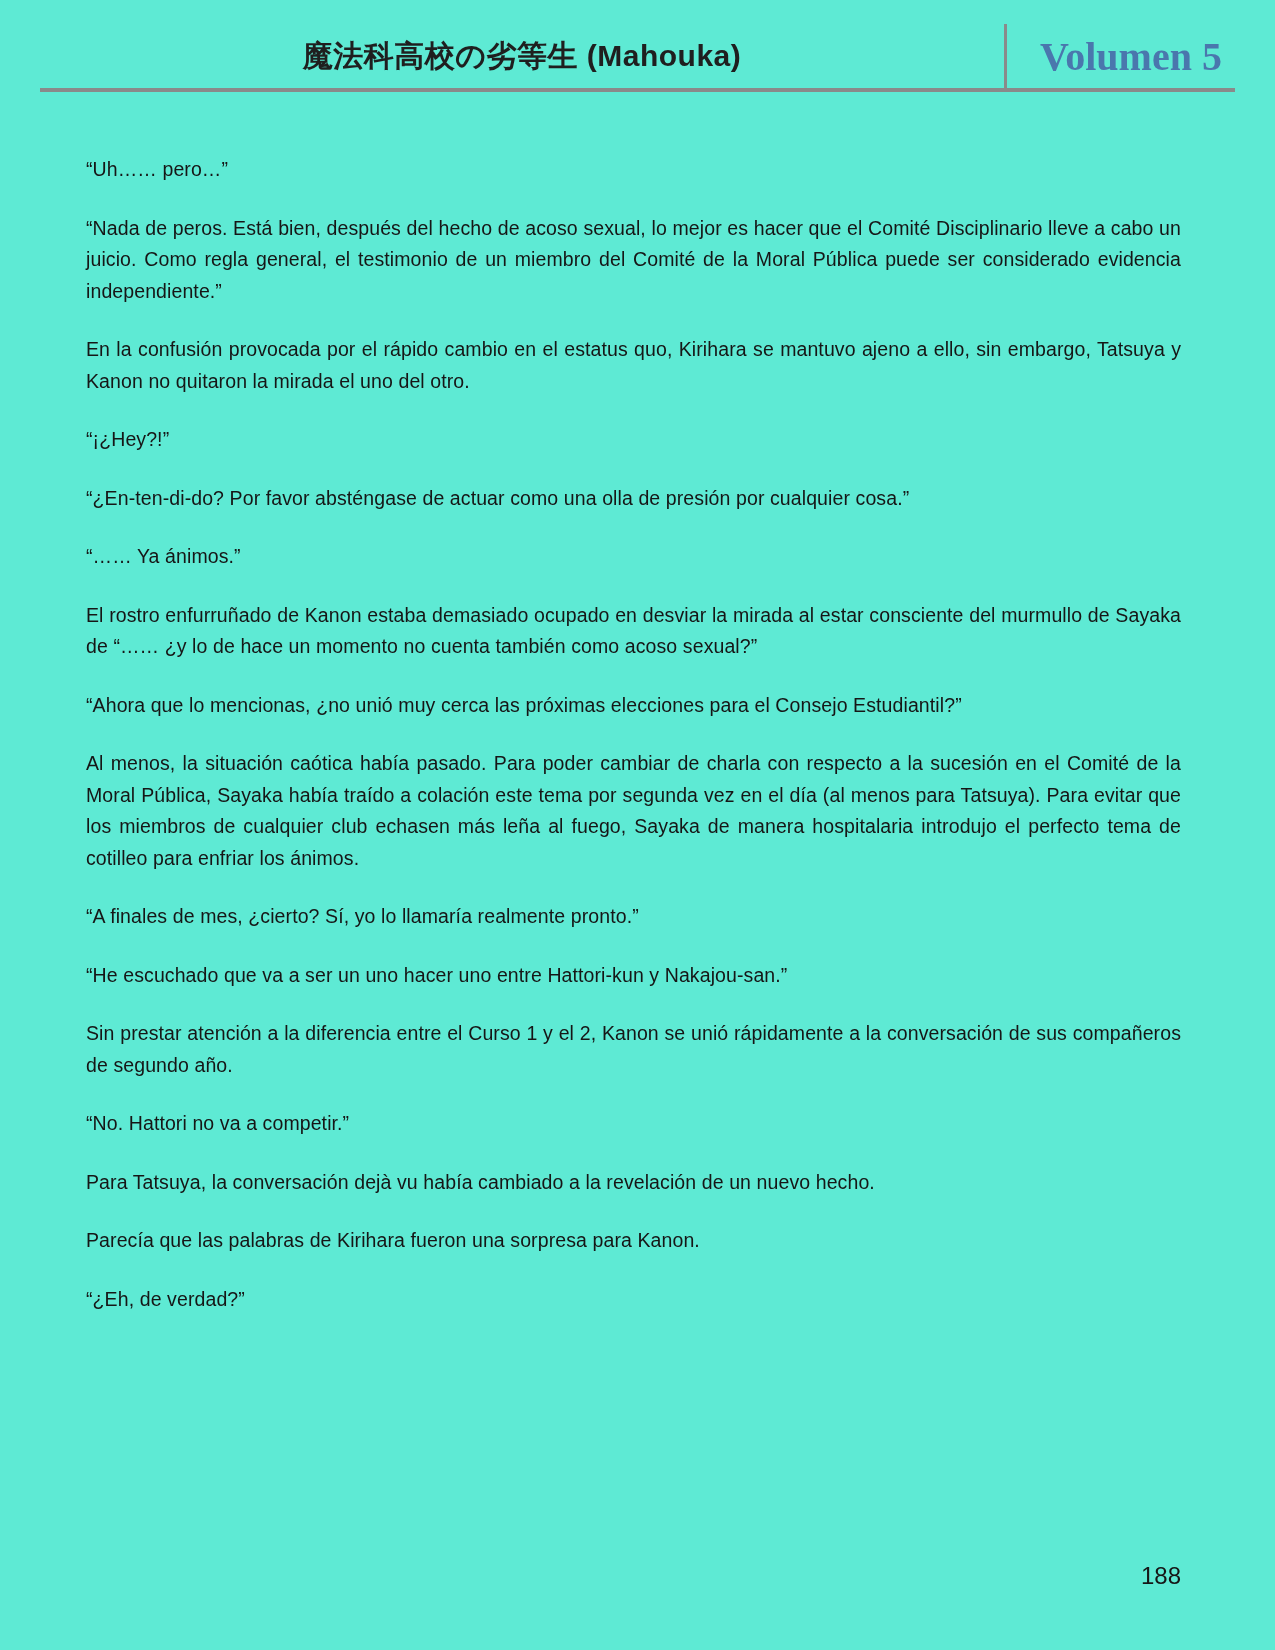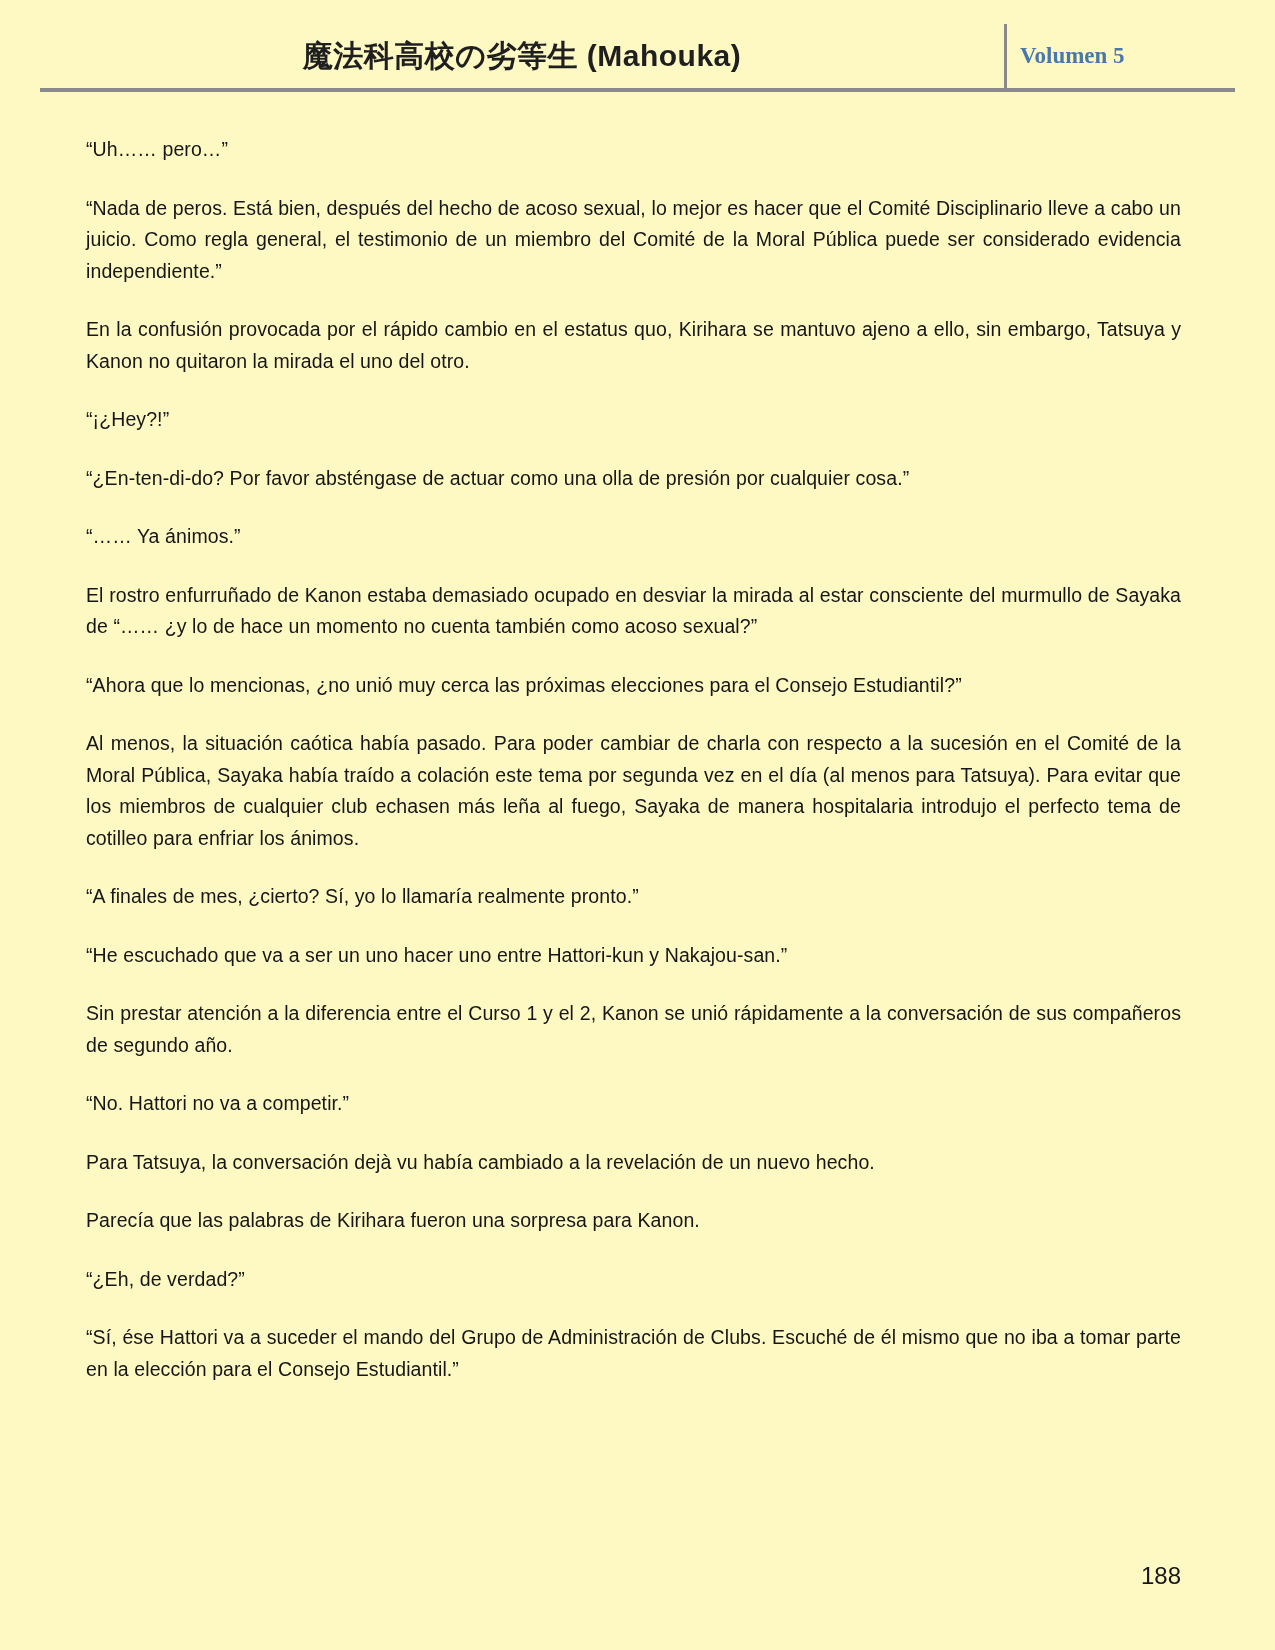--- a/index.html
+++ b/index.html
@@ -4,21 +4,21 @@
 <style>
   html, body {
     margin: 0;
     padding: 0;
     background: #ffffff;
   }
   .page {
     position: relative;
     width: 1275px;
     height: 1650px;
-    background: #fef9c3;
+    background: #5eead4;
     overflow: hidden;
     font-family: "Liberation Sans", "DejaVu Sans", sans-serif;
     color: #161616;
   }
   .page-header {
     position: absolute;
     left: 40px;
     top: 24px;
     width: 1195px;
     height: 64px;
@@ -42,29 +42,30 @@
   }
   .header-volume-cell {
     width: 215px;
     border-left: 3px solid #8a8a8a;
     display: flex;
     align-items: center;
     padding-left: 13px;
   }
   .volume-label {
     font-family: "Liberation Serif", "DejaVu Serif", serif;
-    font-size: 23px;
+    font-size: 40px;
     font-weight: 700;
     color: #4a77ad;
     white-space: nowrap;
+    margin-left: 20px;
   }
   .body-text {
     position: absolute;
     left: 86px;
-    top: 134px;
+    top: 154px;
     width: 1095px;
     font-size: 19.5px;
     line-height: 31.5px;
     letter-spacing: 0.1px;
     text-align: justify;
   }
   .body-text p {
     margin: 0 0 27px 0;
   }
   .page-number {
@@ -101,18 +102,17 @@
     <p>El rostro enfurruñado de Kanon estaba demasiado ocupado en desviar la mirada al estar consciente del murmullo de Sayaka de “…… ¿y lo de hace un momento no cuenta también como acoso sexual?”</p>
     <p>“Ahora que lo mencionas, ¿no unió muy cerca las próximas elecciones para el Consejo Estudiantil?”</p>
     <p>Al menos, la situación caótica había pasado. Para poder cambiar de charla con respecto a la sucesión en el Comité de la Moral Pública, Sayaka había traído a colación este tema por segunda vez en el día (al menos para Tatsuya). Para evitar que los miembros de cualquier club echasen más leña al fuego, Sayaka de manera hospitalaria introdujo el perfecto tema de cotilleo para enfriar los ánimos.</p>
     <p>“A finales de mes, ¿cierto? Sí, yo lo llamaría realmente pronto.”</p>
     <p>“He escuchado que va a ser un uno hacer uno entre Hattori-kun y Nakajou-san.”</p>
     <p>Sin prestar atención a la diferencia entre el Curso 1 y el 2, Kanon se unió rápidamente a la conversación de sus compañeros de segundo año.</p>
     <p>“No. Hattori no va a competir.”</p>
     <p>Para Tatsuya, la conversación dejà vu había cambiado a la revelación de un nuevo hecho.</p>
     <p>Parecía que las palabras de Kirihara fueron una sorpresa para Kanon.</p>
     <p>“¿Eh, de verdad?”</p>
-    <p>“Sí, ése Hattori va a suceder el mando del Grupo de Administración de Clubs. Escuché de él mismo que no iba a tomar parte en la elección para el Consejo Estudiantil.”</p>
   </div>
 
   <div class="page-number">188</div>
 
 </div>
 
 </body></html>

